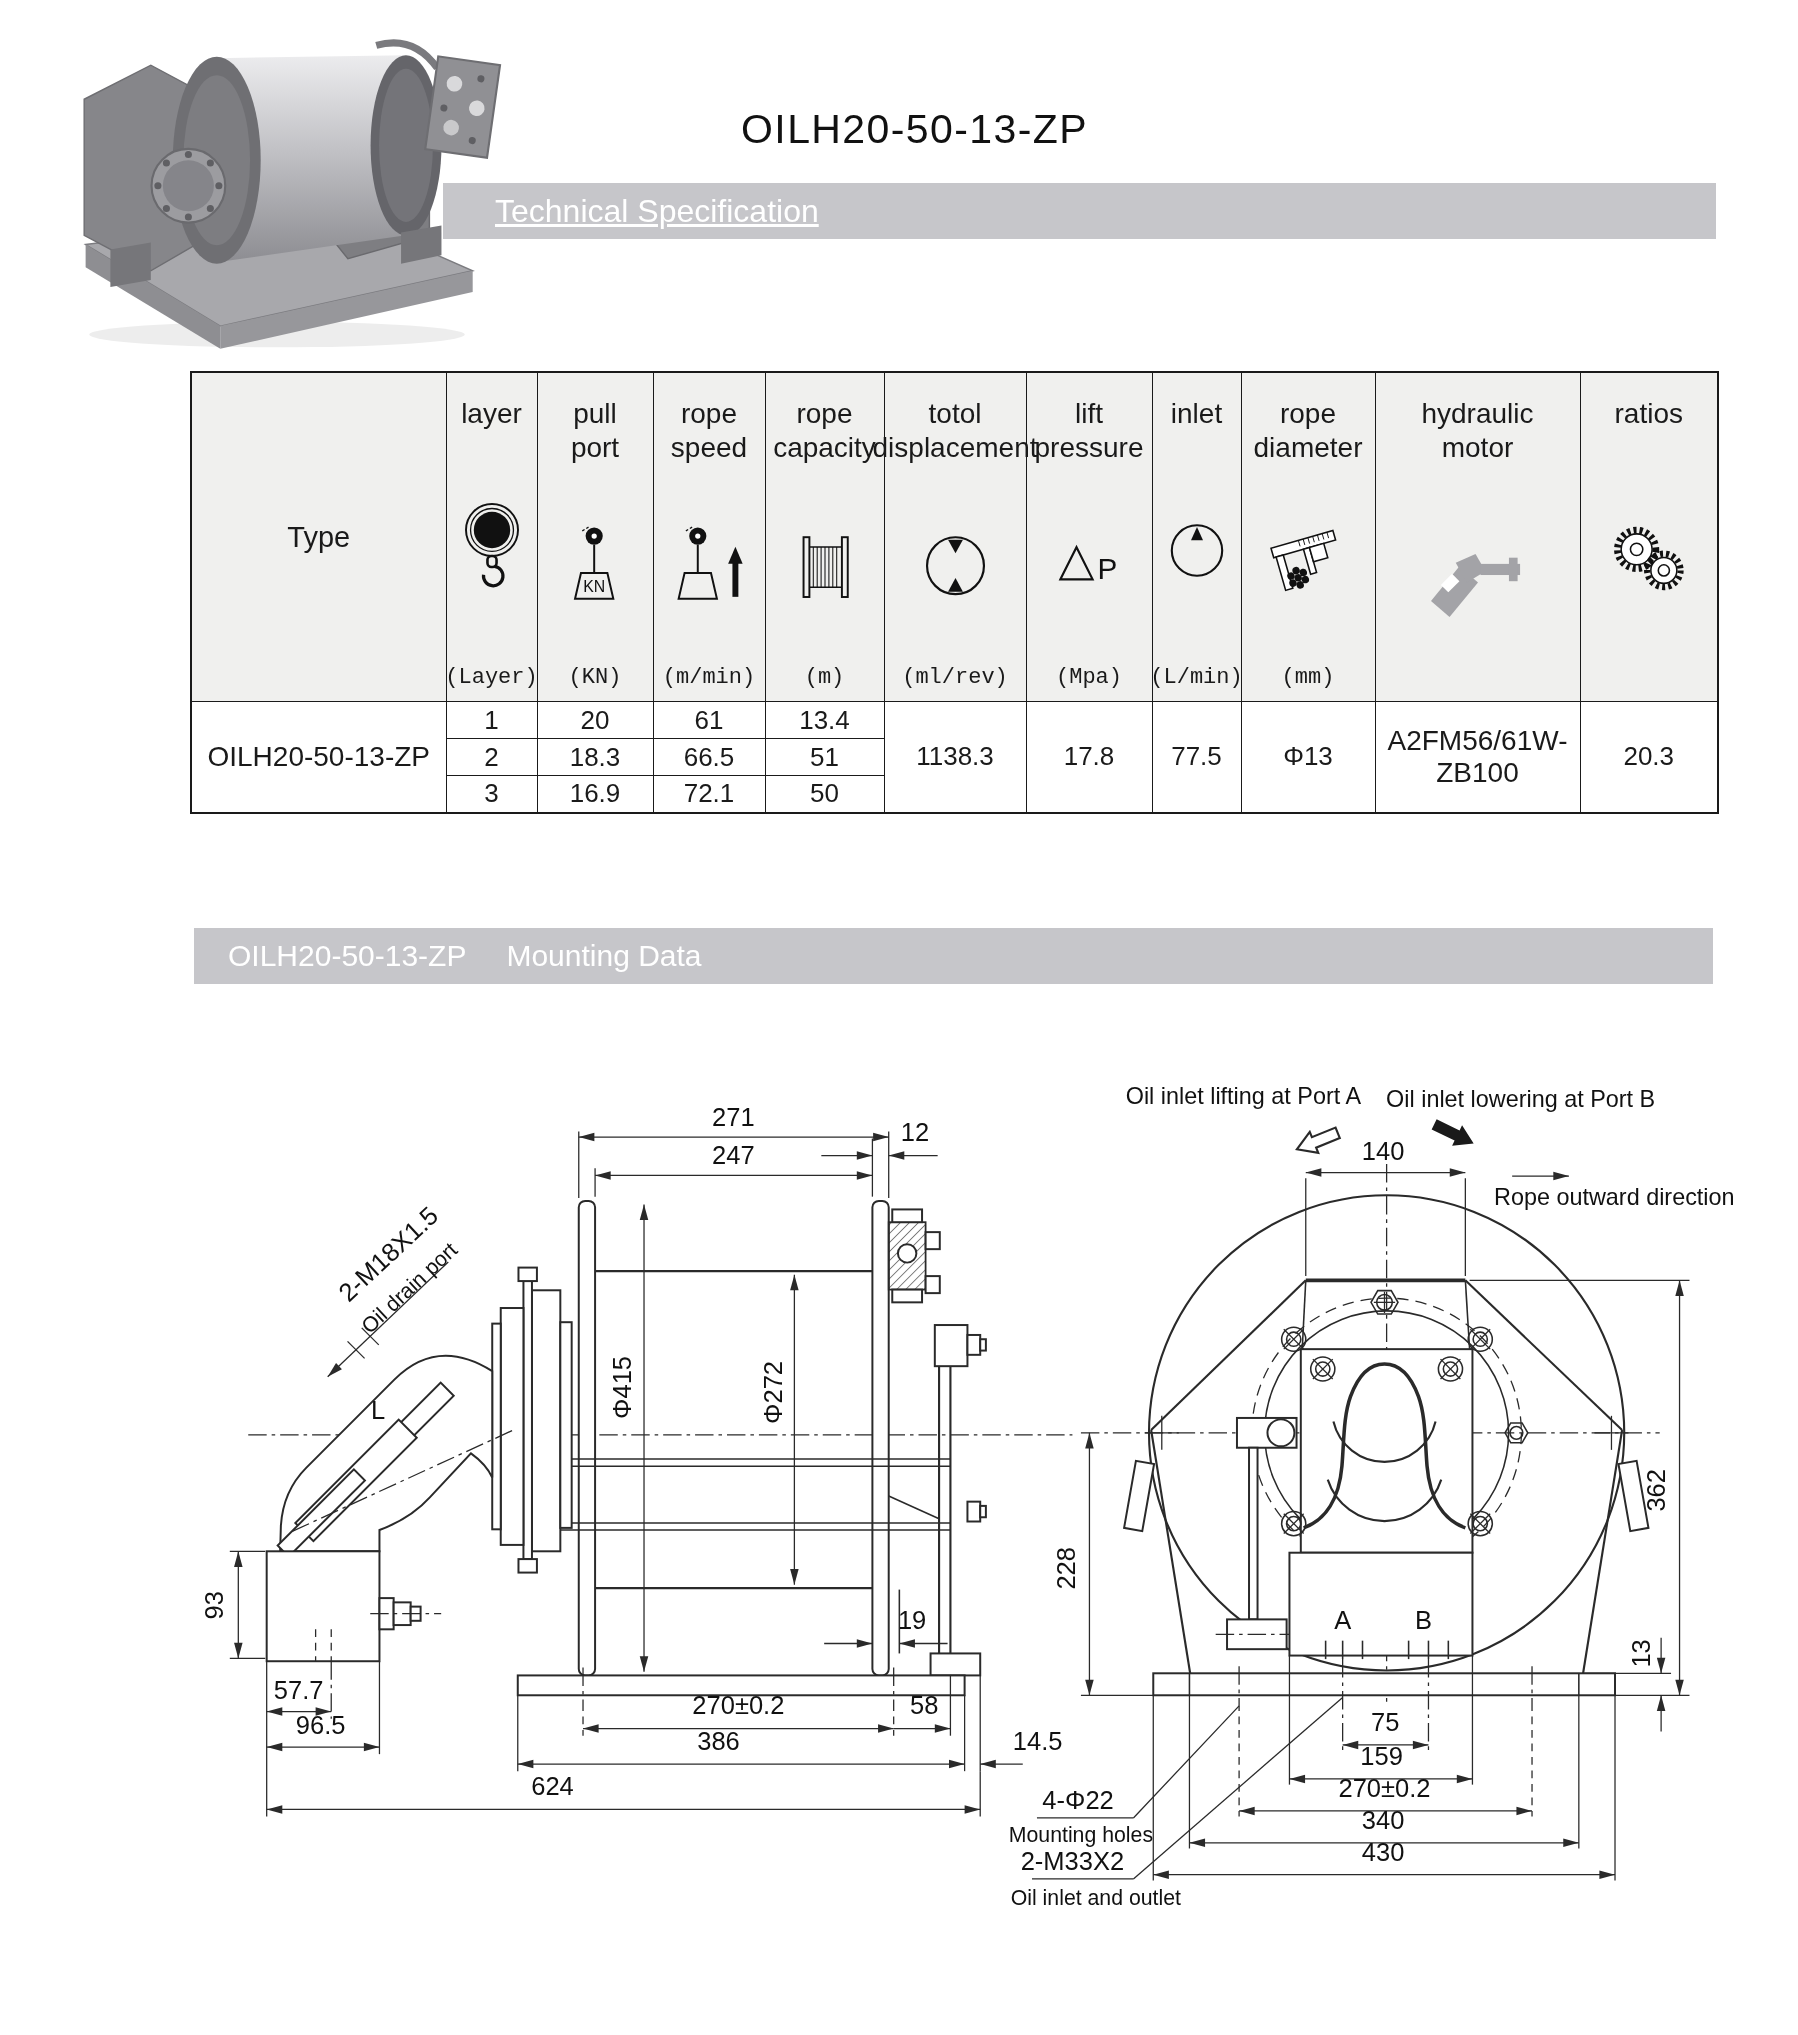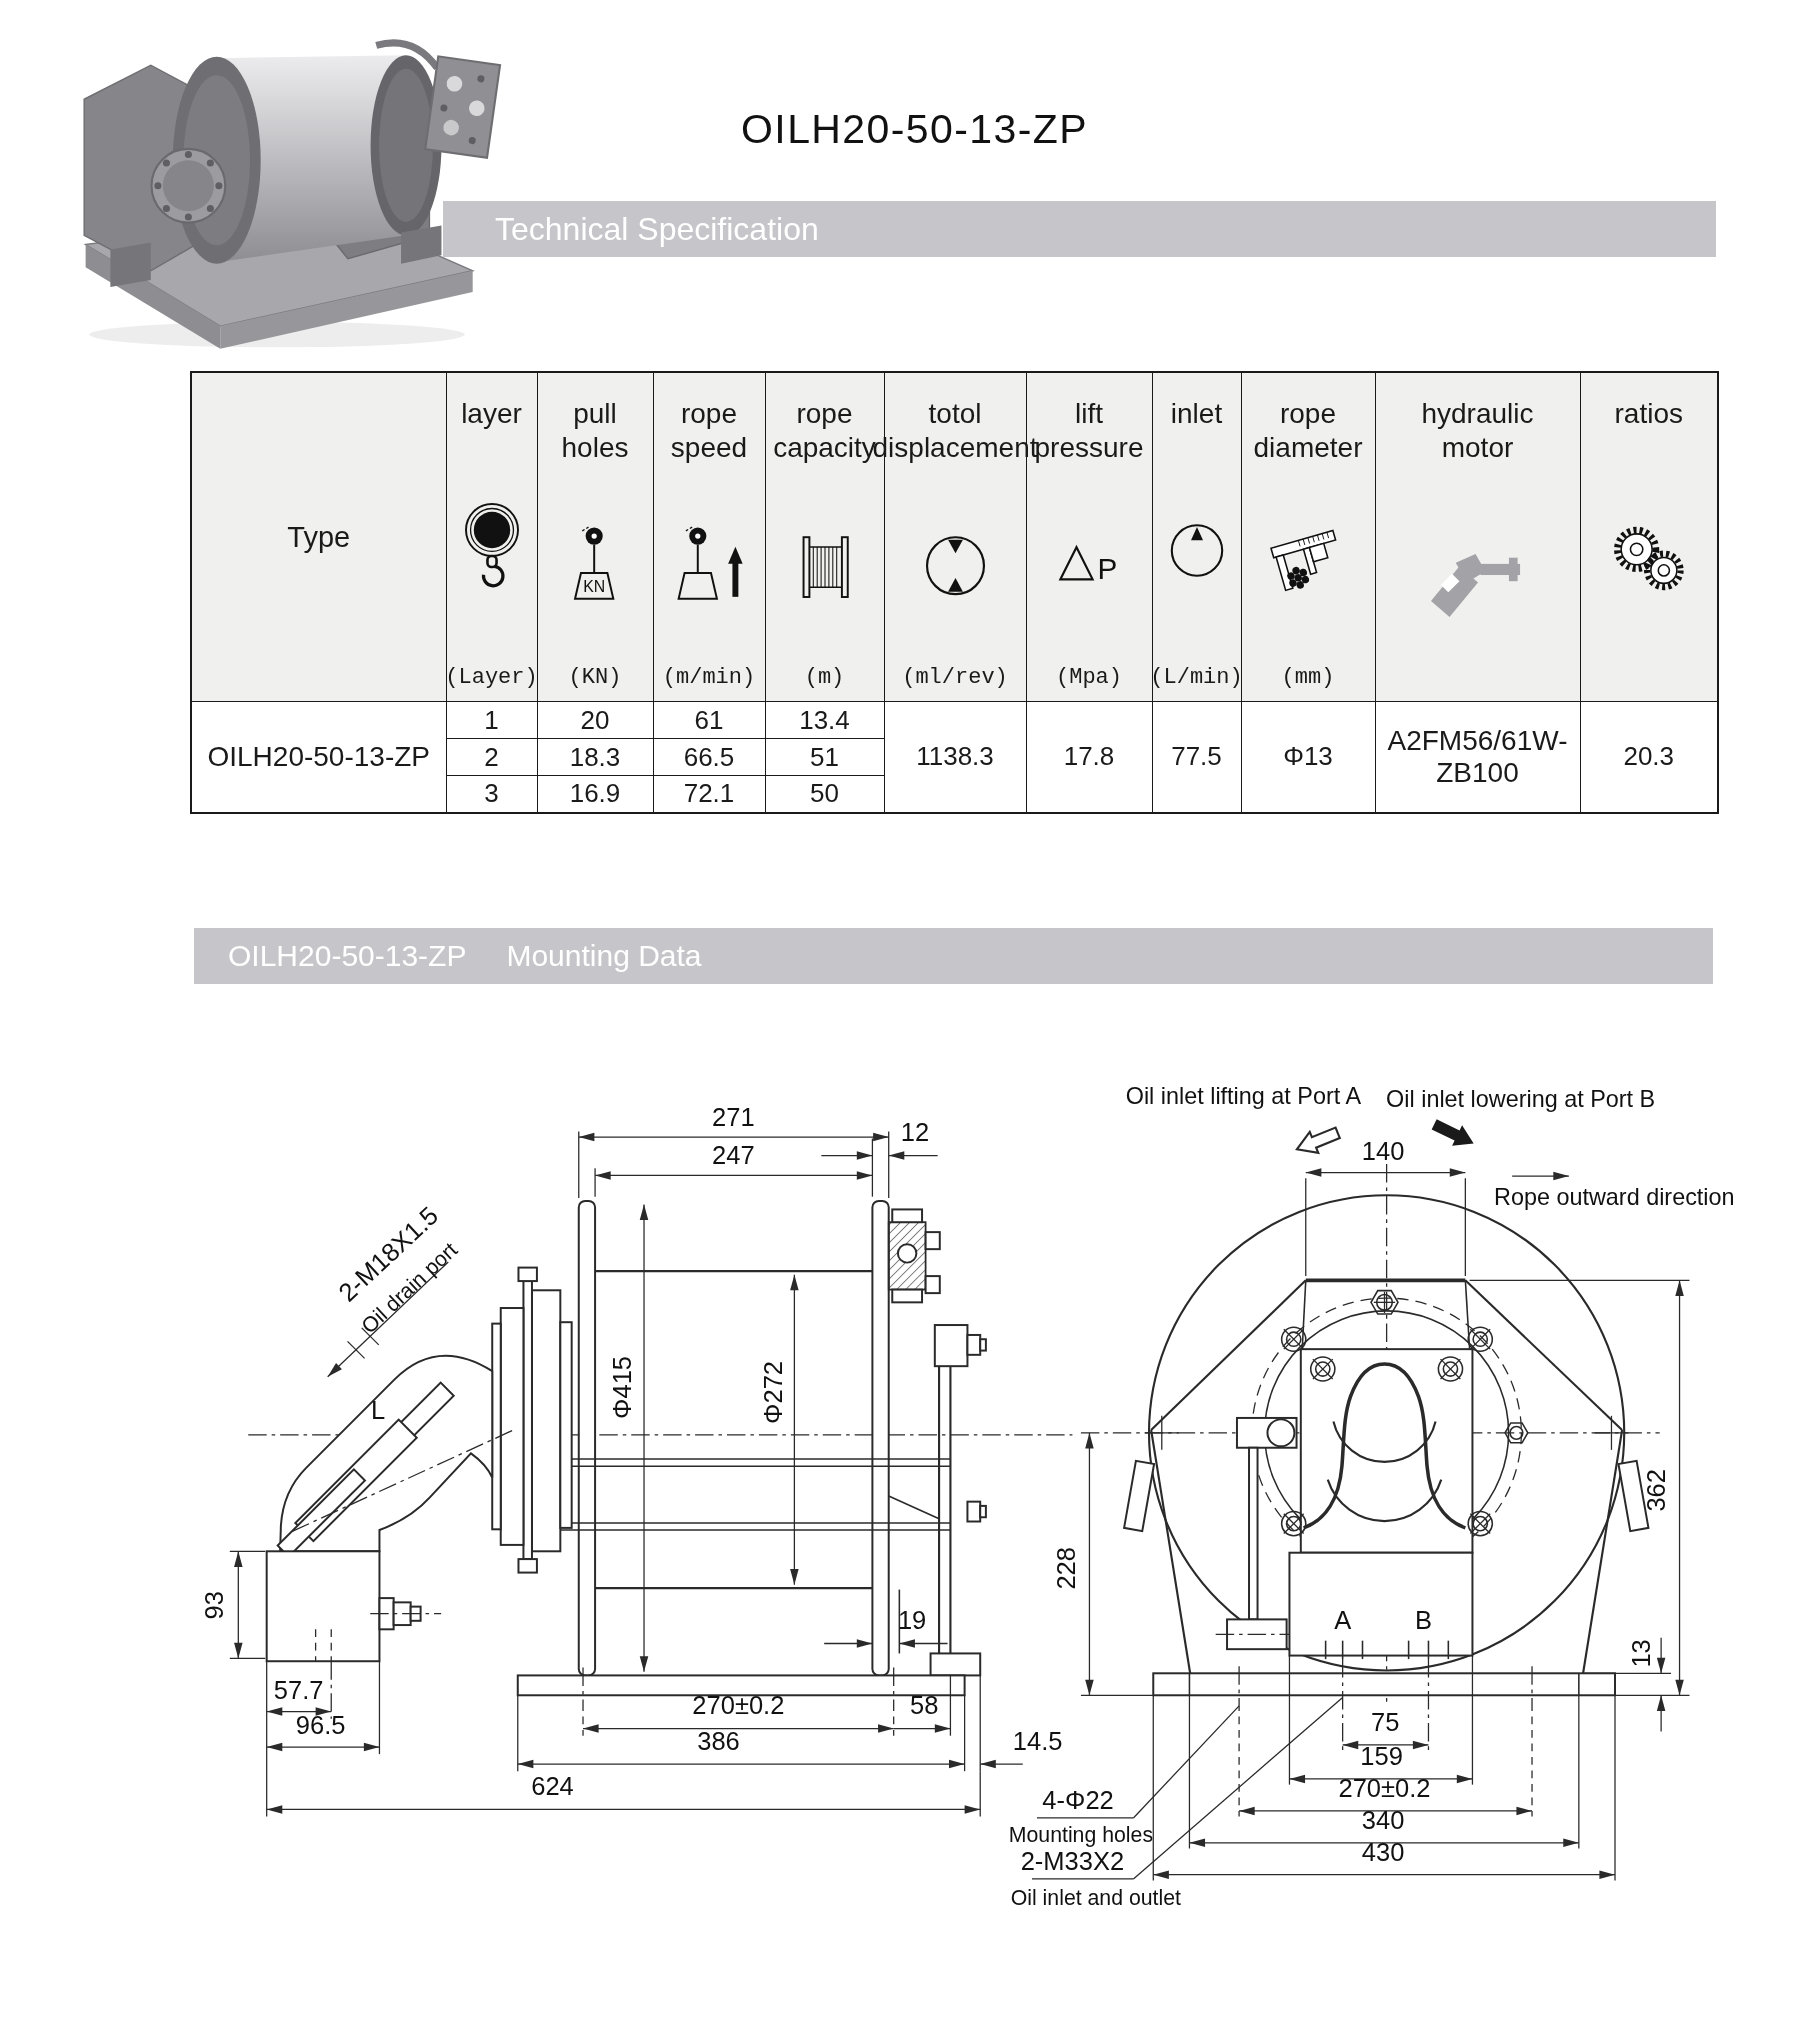--- a/index.html
+++ b/index.html
@@ -2,21 +2,21 @@
 <html style="font-size:11.4px"><head>
 <meta charset="utf-8">
 <style>
   html,body{margin:0;padding:0;}
   body{width:1798px;height:2035px;position:relative;background:#ffffff;
        font-family:"Liberation Sans",sans-serif;color:#1a1a1a;overflow:hidden;}
   .abs{position:absolute;}
   #page-title{left:638px;top:106px;width:553px;text-align:center;font-size:41px;
       letter-spacing:1.4px;color:#111;}
   .gray-bar{background:#c6c6ca;color:#ffffff;display:flex;align-items:center;box-sizing:border-box;}
-  #bar-technical{left:443px;top:201px;width:1273px;height:56px;font-size:32px;padding-left:52px;}
+  #bar-technical{left:443px;top:183px;width:1273px;height:56px;font-size:32px;padding-left:52px;text-decoration:underline;}
   #bar-mounting{left:194px;top:928px;width:1519px;height:56px;font-size:30px;padding-left:34px;gap:40px;}
   
   #spec-table{position:absolute;left:190px;top:371px;width:1528px;border-collapse:collapse;
       table-layout:fixed;}
   #spec-table td{border:1.8px solid #1a1a1a;padding:0;}
   #spec-table{border:2.8px solid #1a1a1a;}
   tr.hrow td{background:#f0f0ee;border-bottom:2.8px solid #1a1a1a;vertical-align:top;height:328px;}
   .hinner{height:100%;display:flex;flex-direction:column;align-items:center;
       justify-content:space-between;padding:24px 2.8px 11.4px;box-sizing:border-box;}
   .hlabel{font-size:28px;line-height:1.22;text-align:center;white-space:pre-line;}
@@ -125,21 +125,21 @@
         <circle cx="60" cy="48" r="28" fill="#111"></circle>
         <rect x="53" y="88" width="14" height="17" rx="6" fill="none" stroke="#111" stroke-width="4"></rect>
         <path d="M64,104 a15,15 0 1 1 -17,13" fill="none" stroke="#111" stroke-width="5"></path>
       </svg>
       <div class="hunit">(Layer)</div>
           </div>
         </td>
     <td>
           <div class="hinner">
       <div class="hlabel">pull
-holes</div>
+port</div>
       <svg class="icon-svg" width="85" height="99" viewBox="0 0 120 150">
         <line x1="40" y1="24" x2="50" y2="18" stroke="#111" stroke-width="2" stroke-dasharray="4 3"></line>
         <circle cx="58" cy="32" r="13" fill="#111"></circle>
               <circle cx="58" cy="32" r="4" fill="#fff"></circle>
         <line x1="58" y1="45" x2="58" y2="88" stroke="#111" stroke-width="3"></line>
         <polygon points="38,88 78,88 87,127 29,127" fill="none" stroke="#111" stroke-width="3"></polygon>
         <text x="58" y="116" font-size="24" text-anchor="middle" fill="#111">KN</text>
       </svg>
       <div class="hunit">(KN)</div>
           </div>

